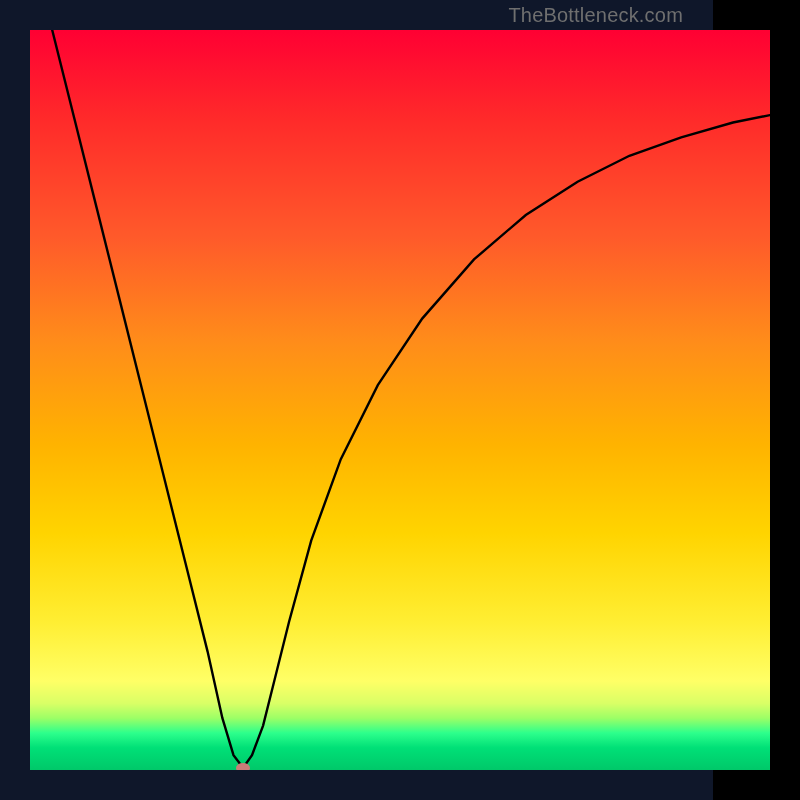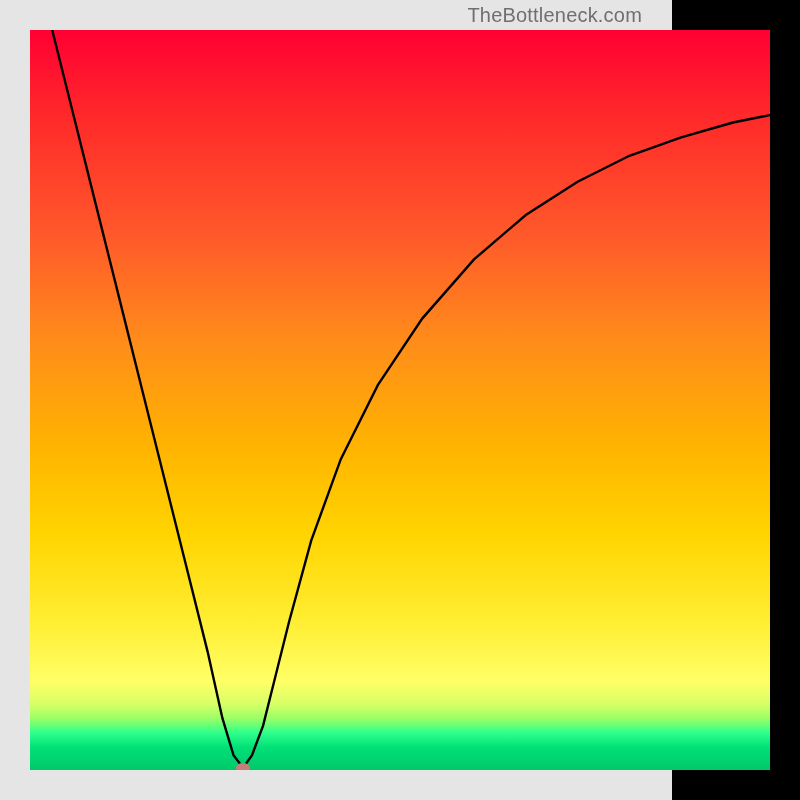--- a/index.html
+++ b/index.html
@@ -8,21 +8,22 @@
     width: 800px;
     height: 800px;
     background: #000;
     font-family: Arial, Helvetica, sans-serif;
     overflow: hidden;
   }
   .frame {
     position: relative;
     width: 672px;
     height: 800px;
-    background: #e5e5e5;
+    background: #0f172a;
+    padding-left: 41px;
   }
   .plot {
     position: absolute;
     left: 30px;
     top: 30px;
     width: 740px;
     height: 740px;
     overflow: hidden;
     background: linear-gradient(
       to bottom,

